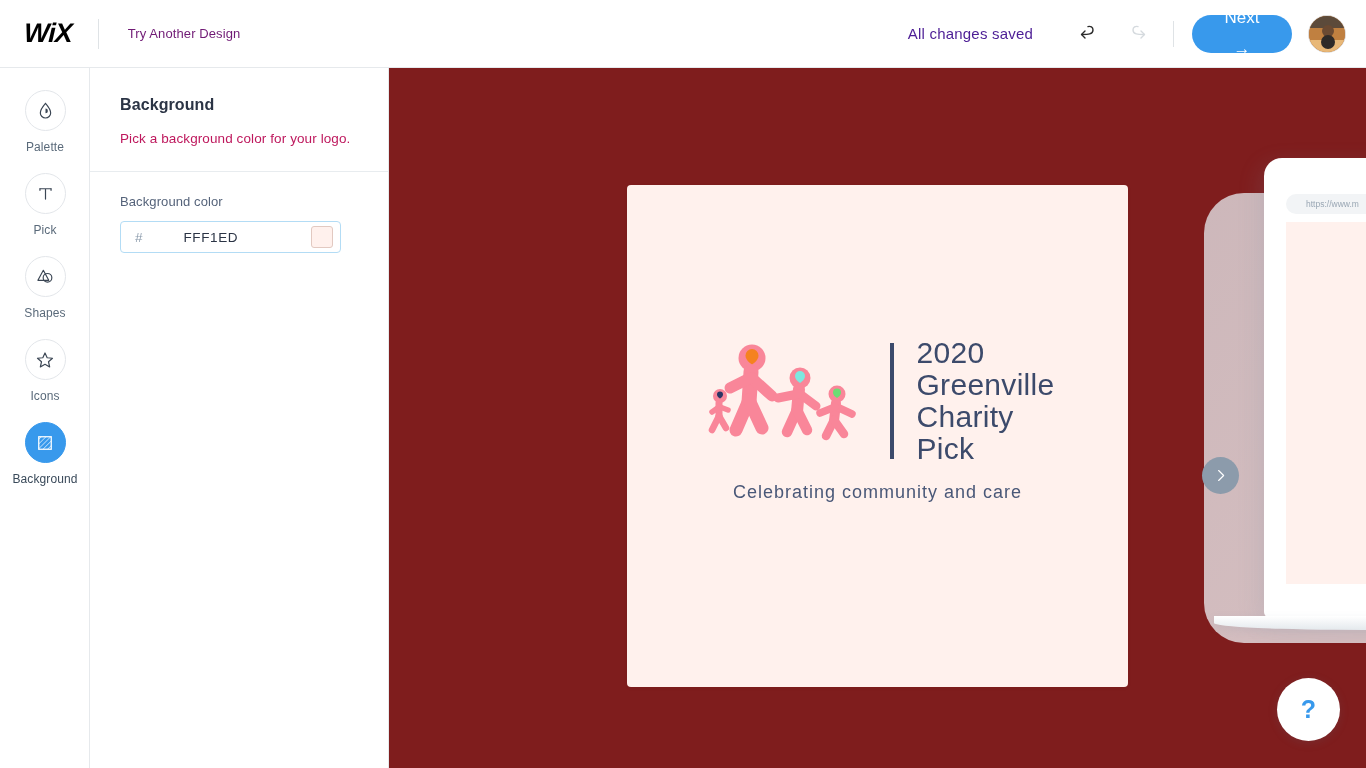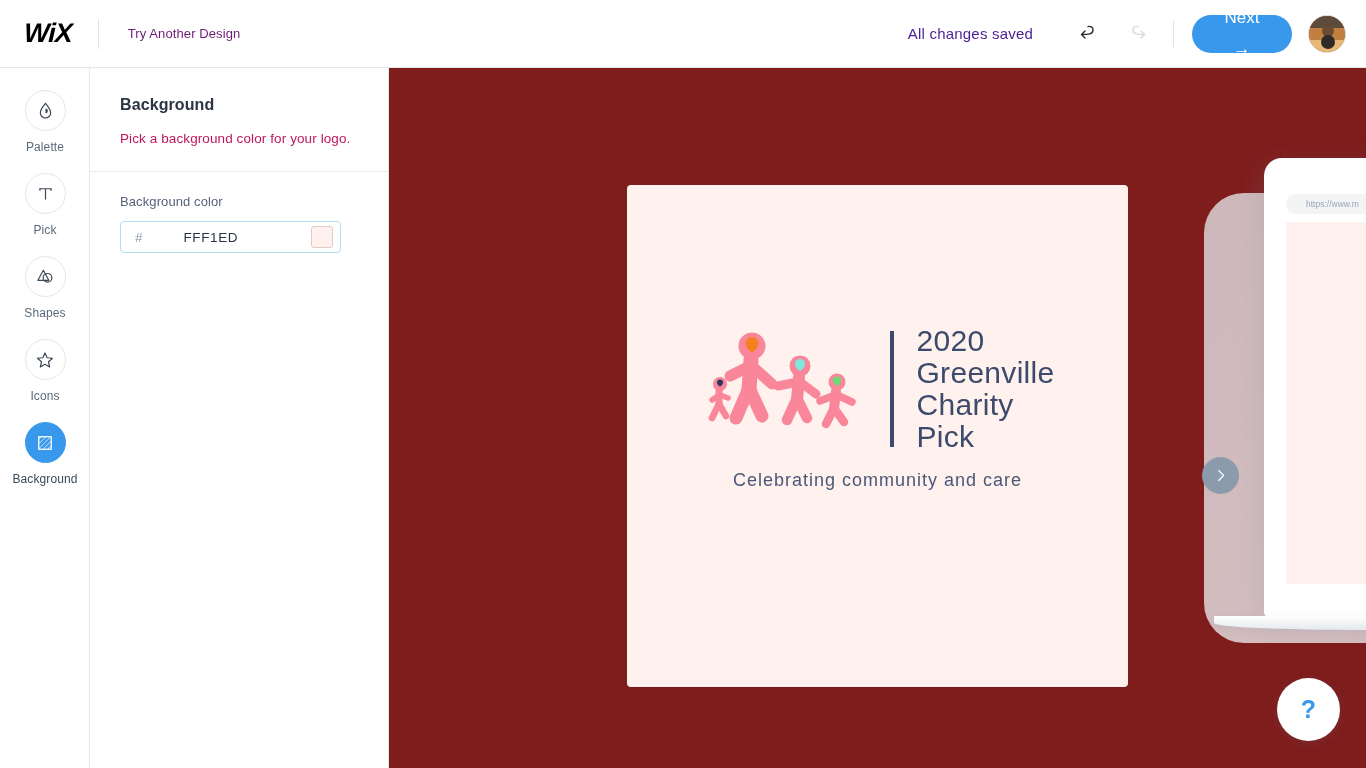--- a/index.html
+++ b/index.html
@@ -145,21 +145,21 @@
   }
 
   
   .logo-card {
     position:absolute; left:238px; top:117px;
     width:501px; height:502px;
     background:#FFF1ED; border-radius:4px;
     box-shadow:0 1px 4px rgba(0,0,0,.05);
   }
   .logo-wrap {
-    position:absolute; left:0; top:140px;
+    position:absolute; left:0; top:152px;
     width:501px;
     display:flex; flex-direction:column; align-items:center;
   }
   .logo-main { display:flex; align-items:center; }
   .fig-group { width:178px; height:115px; position:relative; }
   .divbar {
     width:4px; height:116px; background:#3c4a6b;
     margin:0 22px 0 12px;
   }
   .logo-text {

